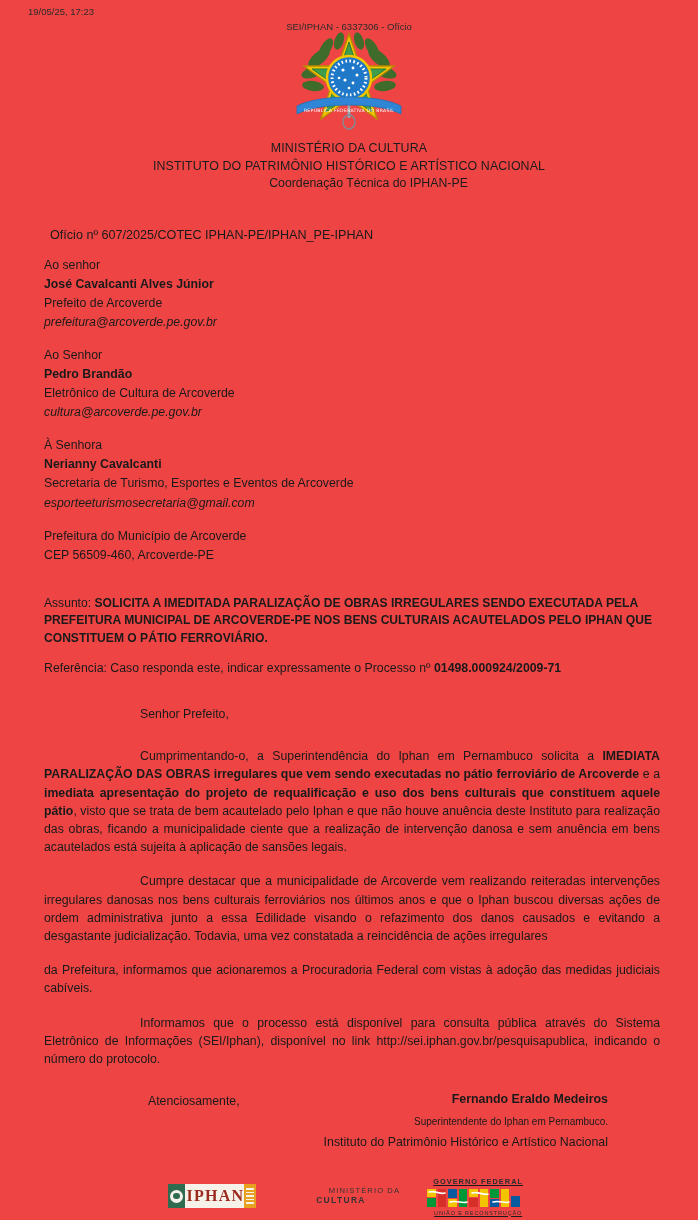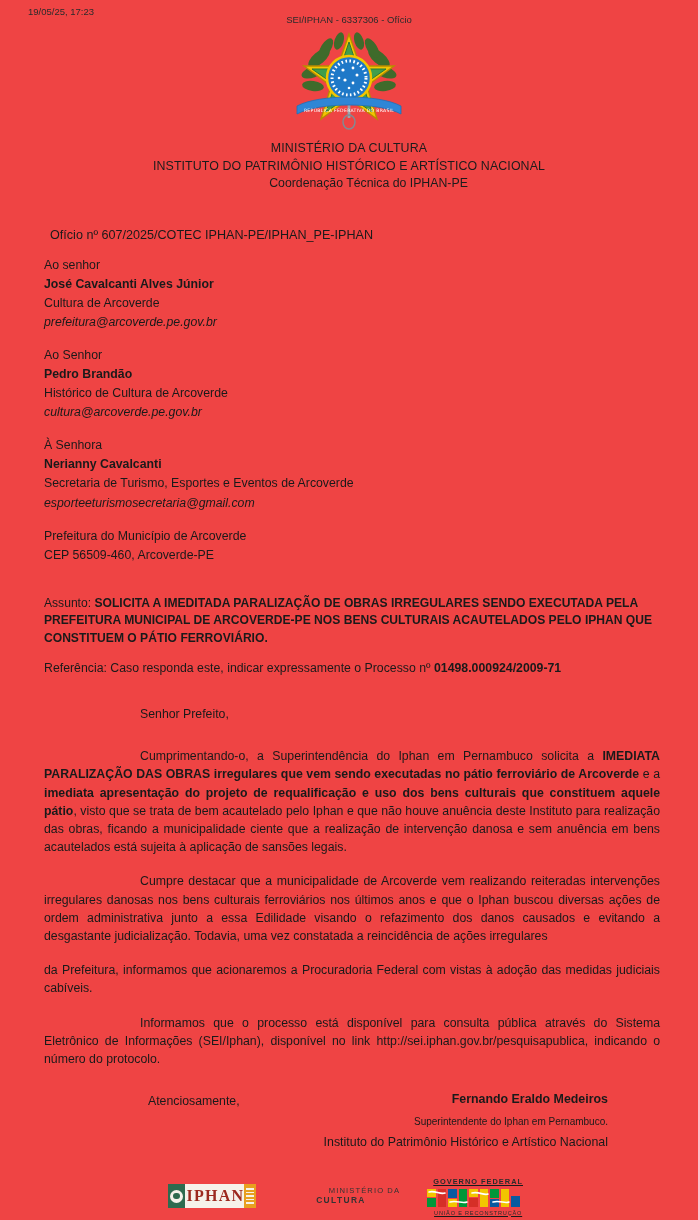--- a/index.html
+++ b/index.html
@@ -31,21 +31,21 @@
   }
   .print-header .ph-left {
     position: absolute;
     left: 28px;
     top: 0;
     white-space: nowrap;
   }
   .print-header .ph-center {
     position: absolute;
     left: 0;
-    top: 8px;
+    top: 15px;
     width: 698px;
     text-align: center;
     white-space: nowrap;
   }
 
   
   .brasao {
     position: absolute;
     top: 28px;
     left: 50%;
@@ -331,28 +331,28 @@
     <div class="l3">Coordenação Técnica do IPHAN-PE</div>
   </div>
 
   <div class="letter">
 
     <div class="oficio-num">Ofício nº 607/2025/COTEC IPHAN-PE/IPHAN_PE-IPHAN</div>
 
     <div class="addr-block">
       <div>Ao senhor</div>
       <div class="nm">José Cavalcanti Alves Júnior</div>
-      <div>Cultura de Arcoverde</div>
+      <div>Prefeito de Arcoverde</div>
       <div class="em">prefeitura@arcoverde.pe.gov.br</div>
     </div>
 
     <div class="addr-block">
       <div>Ao Senhor</div>
       <div class="nm">Pedro Brandão</div>
-      <div>Histórico de Cultura de Arcoverde</div>
+      <div>Eletrônico de Cultura de Arcoverde</div>
       <div class="em">cultura@arcoverde.pe.gov.br</div>
     </div>
 
     <div class="addr-block">
       <div>À Senhora</div>
       <div class="nm">Nerianny Cavalcanti</div>
       <div>Secretaria de Turismo, Esportes e Eventos de Arcoverde</div>
       <div class="em">esporteeturismosecretaria@gmail.com</div>
     </div>
 

